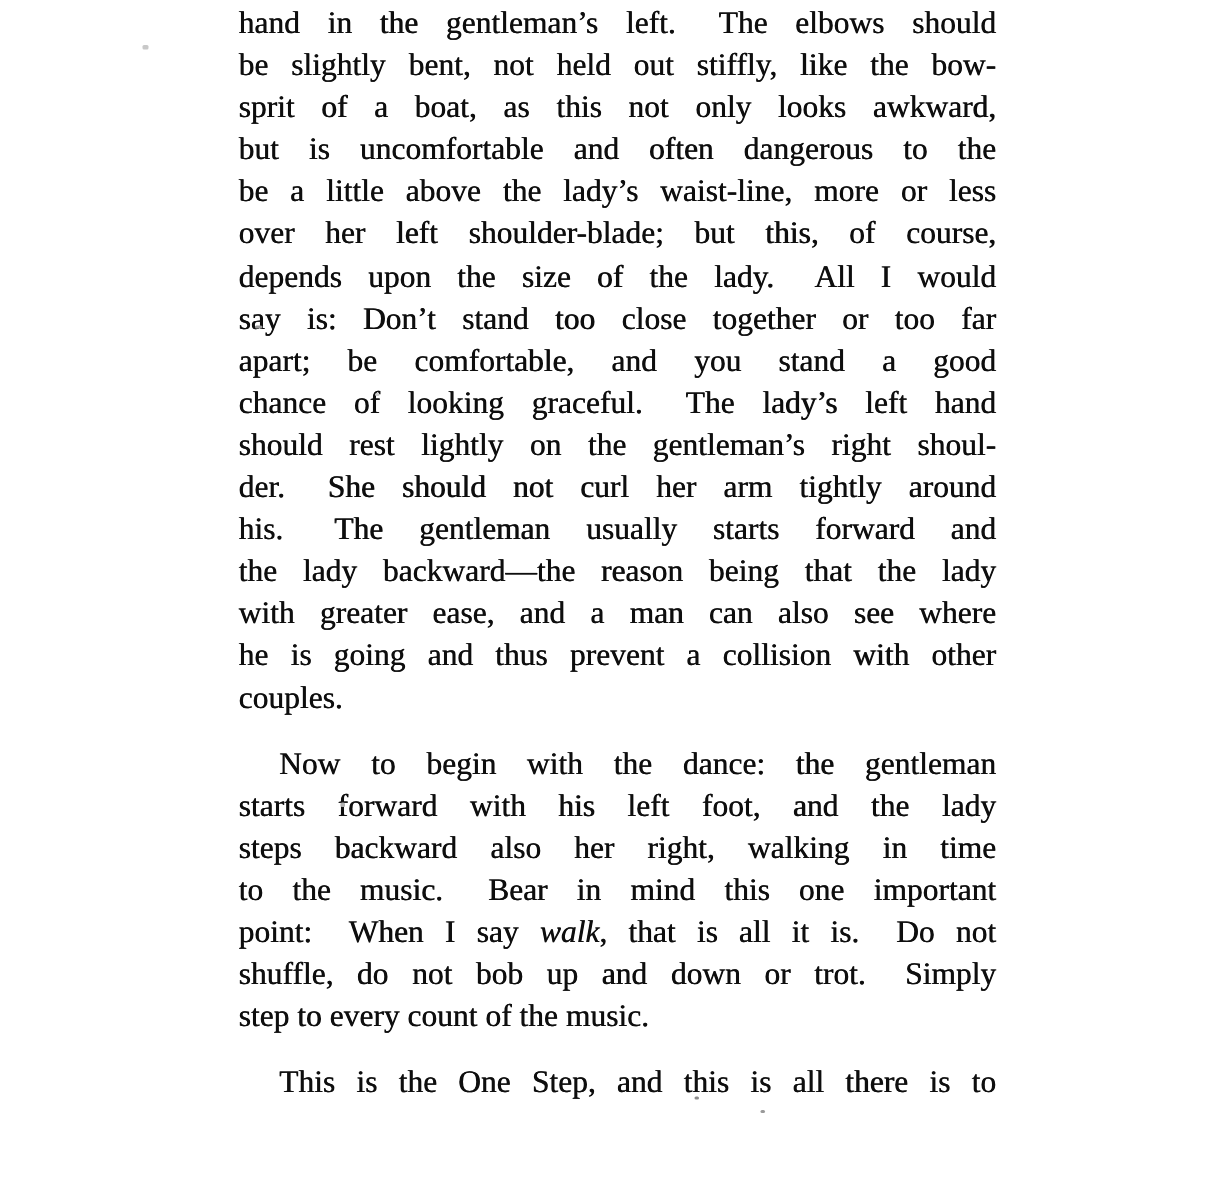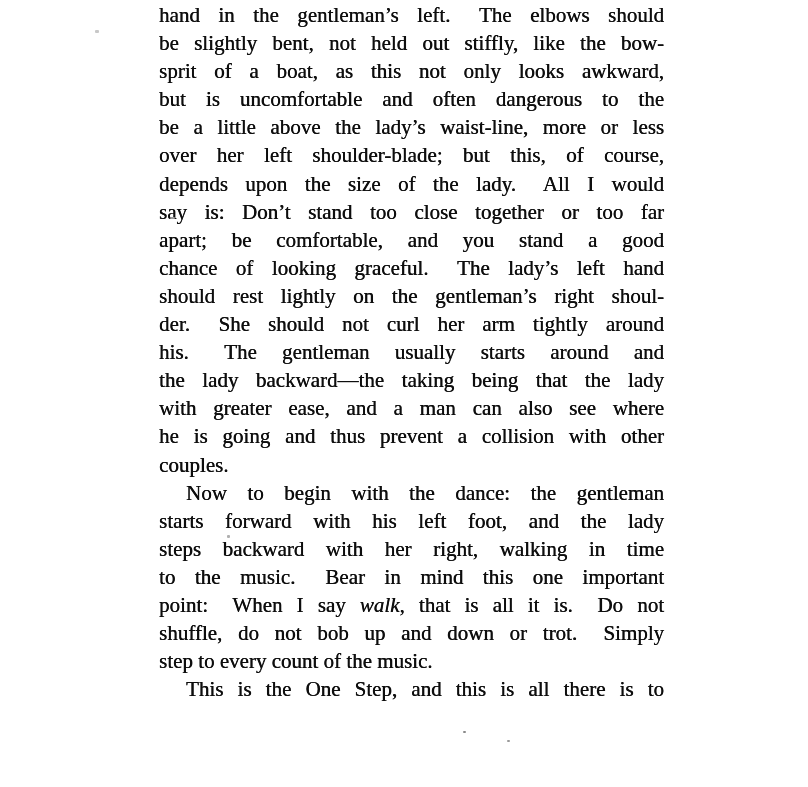--- a/index.html
+++ b/index.html
@@ -31,20 +31,21 @@
     white-space: normal;
     height: 28.1px;
     overflow: visible;
   }
   .line.flush {
     text-align-last: left;
     font-family: Liberation Serif, serif;
   }
   .line.indent {
     text-indent: 27px;
+    margin-top: 16px;
   }
   .line i {
   }
   .speck {
     position: absolute;
     border-radius: 1px;
   }
 </style>
 </head>
 <body>
@@ -56,28 +57,28 @@
       <div class="line">sprit of a boat, as this not only looks awkward,</div>
       <div class="line">but is uncomfortable and often dangerous to the</div>
       <div class="line">be a little above the lady’s waist-line, more or less</div>
       <div class="line">over her left shoulder-blade; but this, of course,</div>
       <div class="line">depends upon the size of the lady.  All I would</div>
       <div class="line">say is: Don’t stand too close together or too far</div>
       <div class="line">apart; be comfortable, and you stand a good</div>
       <div class="line">chance of looking graceful.  The lady’s left hand</div>
       <div class="line">should rest lightly on the gentleman’s right shoul-</div>
       <div class="line">der.  She should not curl her arm tightly around</div>
-      <div class="line">his.  The gentleman usually starts around and</div>
-      <div class="line">the lady backward—the taking being that the lady</div>
+      <div class="line">his.  The gentleman usually starts forward and</div>
+      <div class="line">the lady backward—the reason being that the lady</div>
       <div class="line">with greater ease, and a man can also see where</div>
       <div class="line">he is going and thus prevent a collision with other</div>
       <div class="line flush">couples.</div>
       <div class="line indent">Now to begin with the dance: the gentleman</div>
       <div class="line">starts forward with his left foot, and the lady</div>
-      <div class="line">steps backward with her right, walking in time</div>
+      <div class="line">steps backward also her right, walking in time</div>
       <div class="line">to the music.  Bear in mind this one important</div>
       <div class="line">point:  When I say <i>walk</i>, that is all it is.  Do not</div>
       <div class="line">shuffle, do not bob up and down or trot.  Simply</div>
       <div class="line flush">step to every count of the music.</div>
       <div class="line indent">This is the One Step, and this is all there is to</div>
     </div>
 <div class="speck" style="left: 698px; top: 141px; width: 5px; height: 5px; background: rgb(122, 122, 122);"></div>
     <div class="speck" style="left: 95px; top: 30px; width: 4px; height: 3px; background: rgb(200, 200, 200);"></div>
     <div class="speck" style="left: 170px; top: 217px; width: 5px; height: 2px; background: rgb(154, 154, 154);"></div>
     <div class="speck" style="left: 227px; top: 535px; width: 3px; height: 3px; background: rgb(176, 176, 176);"></div>

